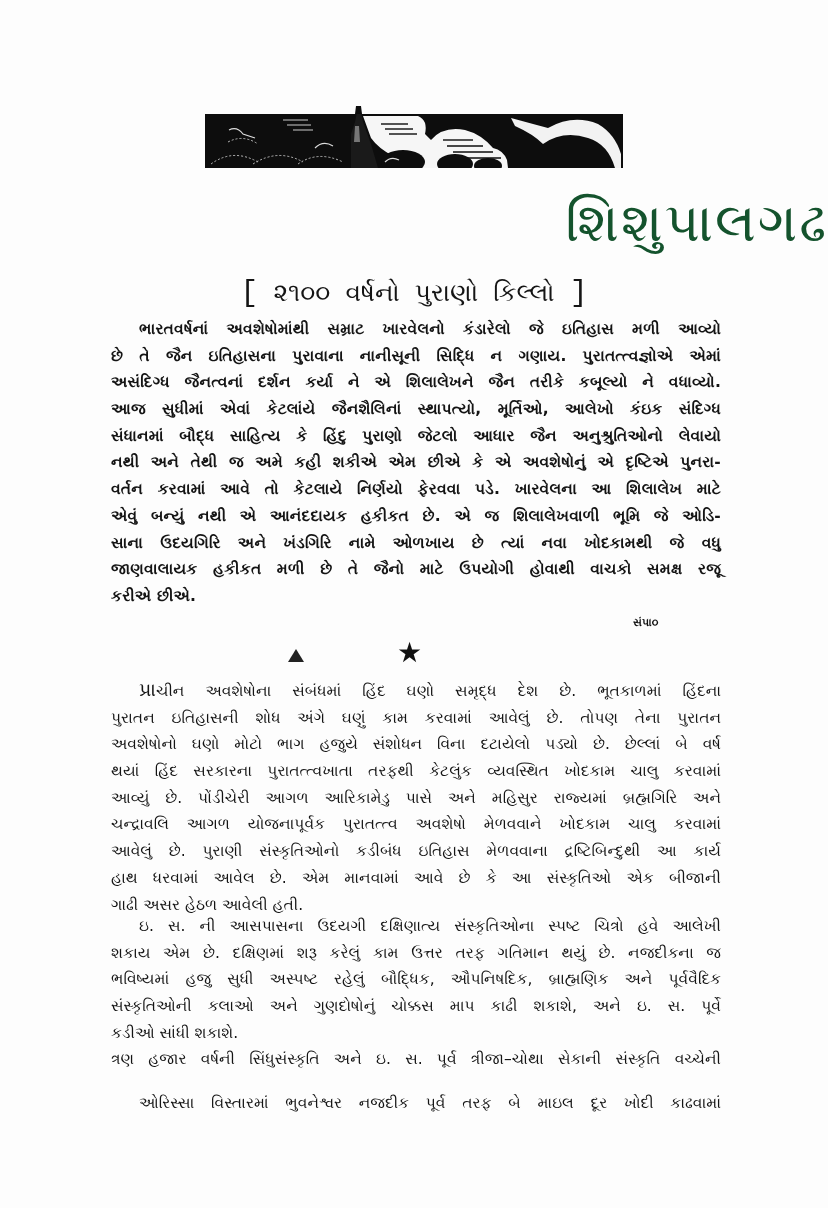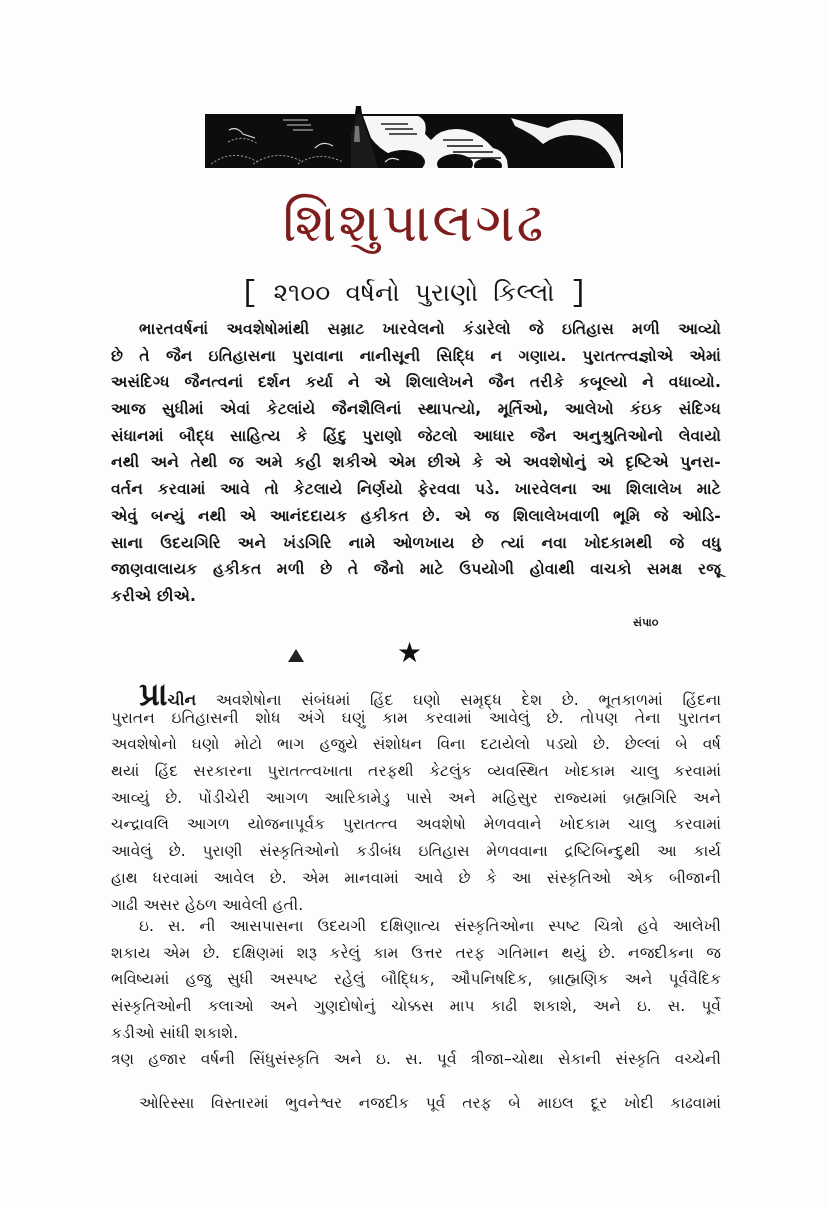--- a/index.html
+++ b/index.html
@@ -25,25 +25,25 @@
       left: 203px;
       top: 104px;
       width: 420px;
       height: 64px;
     }
     .banner svg { width: 100%; height: 100%; display: block; }
     .title {
       position: absolute;
       left: 0; right: 0;
       top: 196px;
-      text-align: center;
+      text-align: right;
       font-size: 54px;
       font-weight: 400;
       letter-spacing: 2px;
-      color: #7f1d1d;
+      color: #14532d;
       line-height: 1;
     }
     .subtitle {
       position: absolute;
       left: 0; right: 0;
       top: 278px;
       text-align: center;
       font-size: 25px;
       color: #151515;
       line-height: 1;
@@ -95,25 +95,25 @@
       position: absolute;
       left: 397px; top: -4px;
       font-size: 28px;
       line-height: 1;
       color: #111;
     }
     .body1 { top: 678px; }
     .body2 { top: 913px; }
     .body3 { top: 1090px; }
     .dropcap {
-      font-size: 32px;
-      font-weight: 700;
-      line-height: 1;
-    }
-    .bold-lead { font-weight: 700; }
+      font-size: 19px;
+      font-weight: 400;
+      line-height: 1;
+    }
+    .bold-lead { font-weight: 400; }
   </style>
 </head>
 <body>
 
 <div class="page">
 
   <div class="banner">
     <svg viewBox="0 0 420 64" preserveAspectRatio="none">
       <rect x="2" y="10" width="418" height="54" fill="#0d0d0d"></rect>
 

